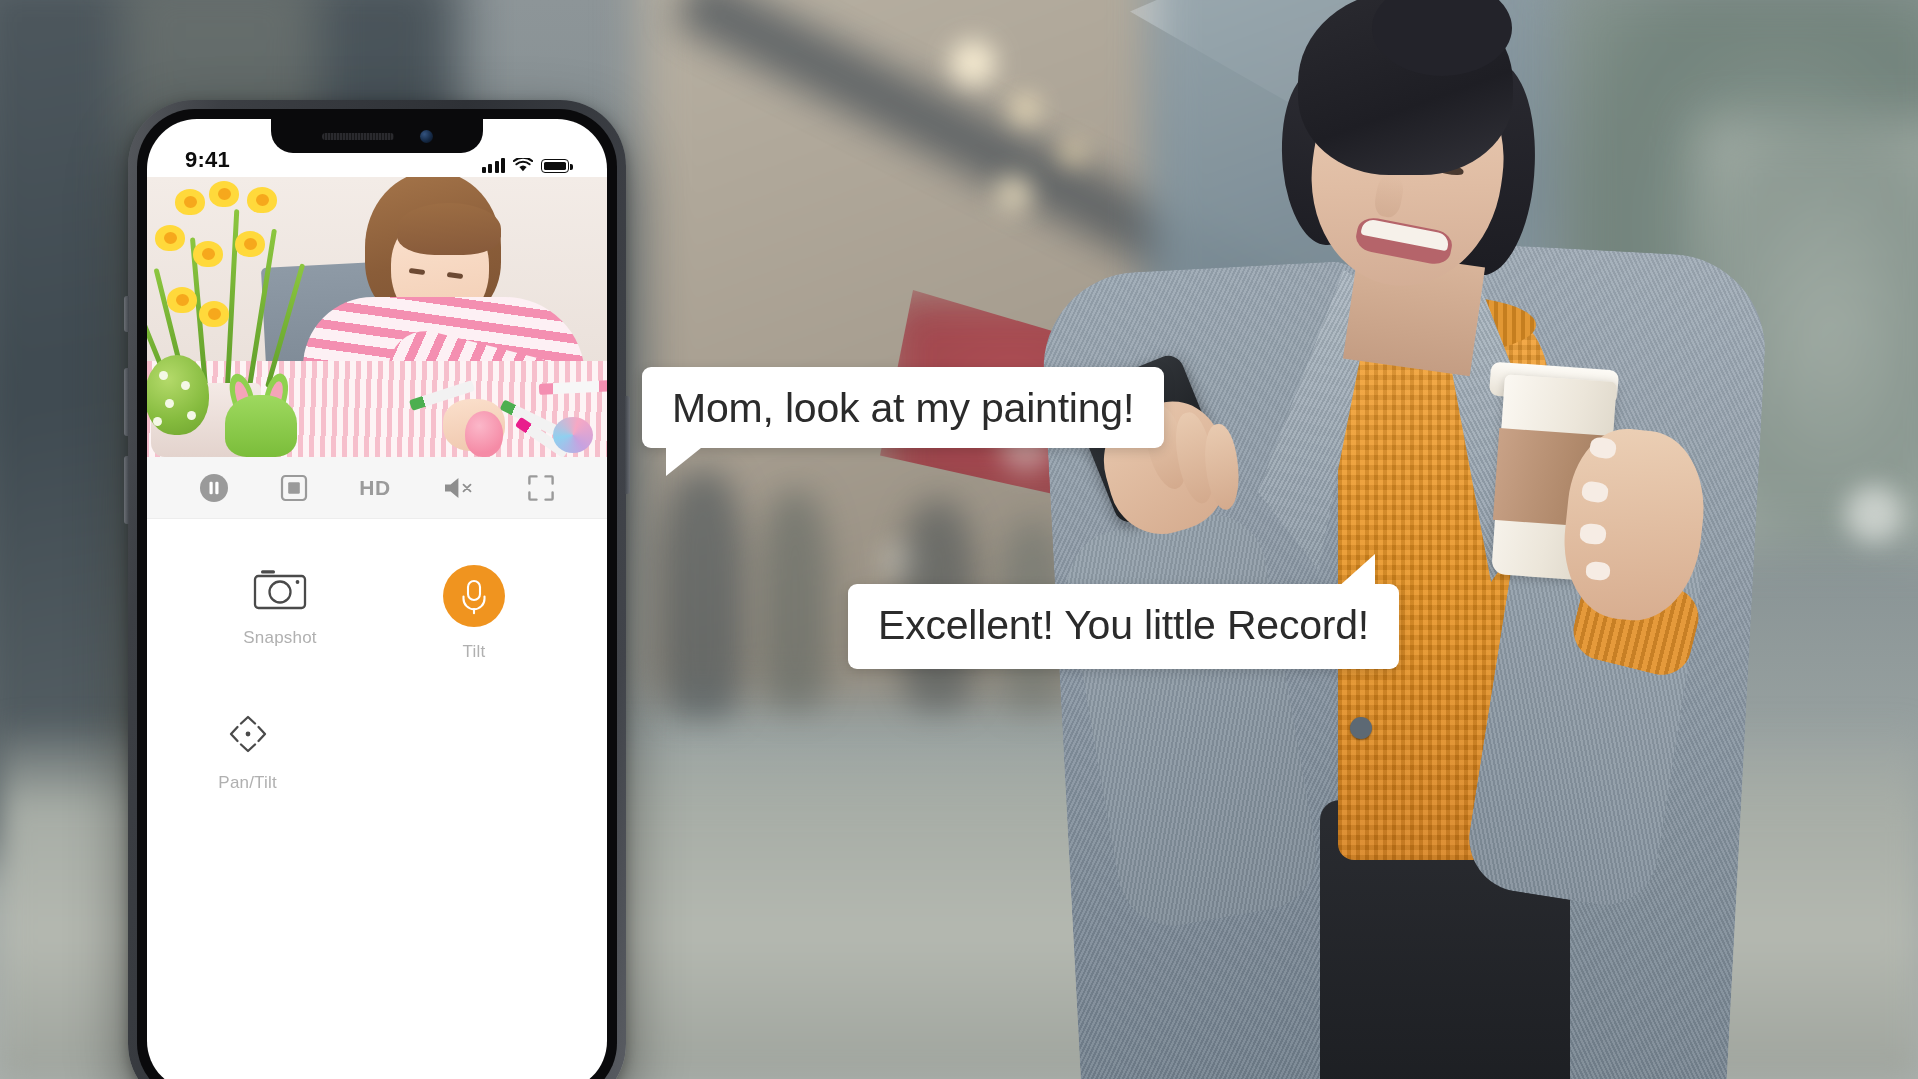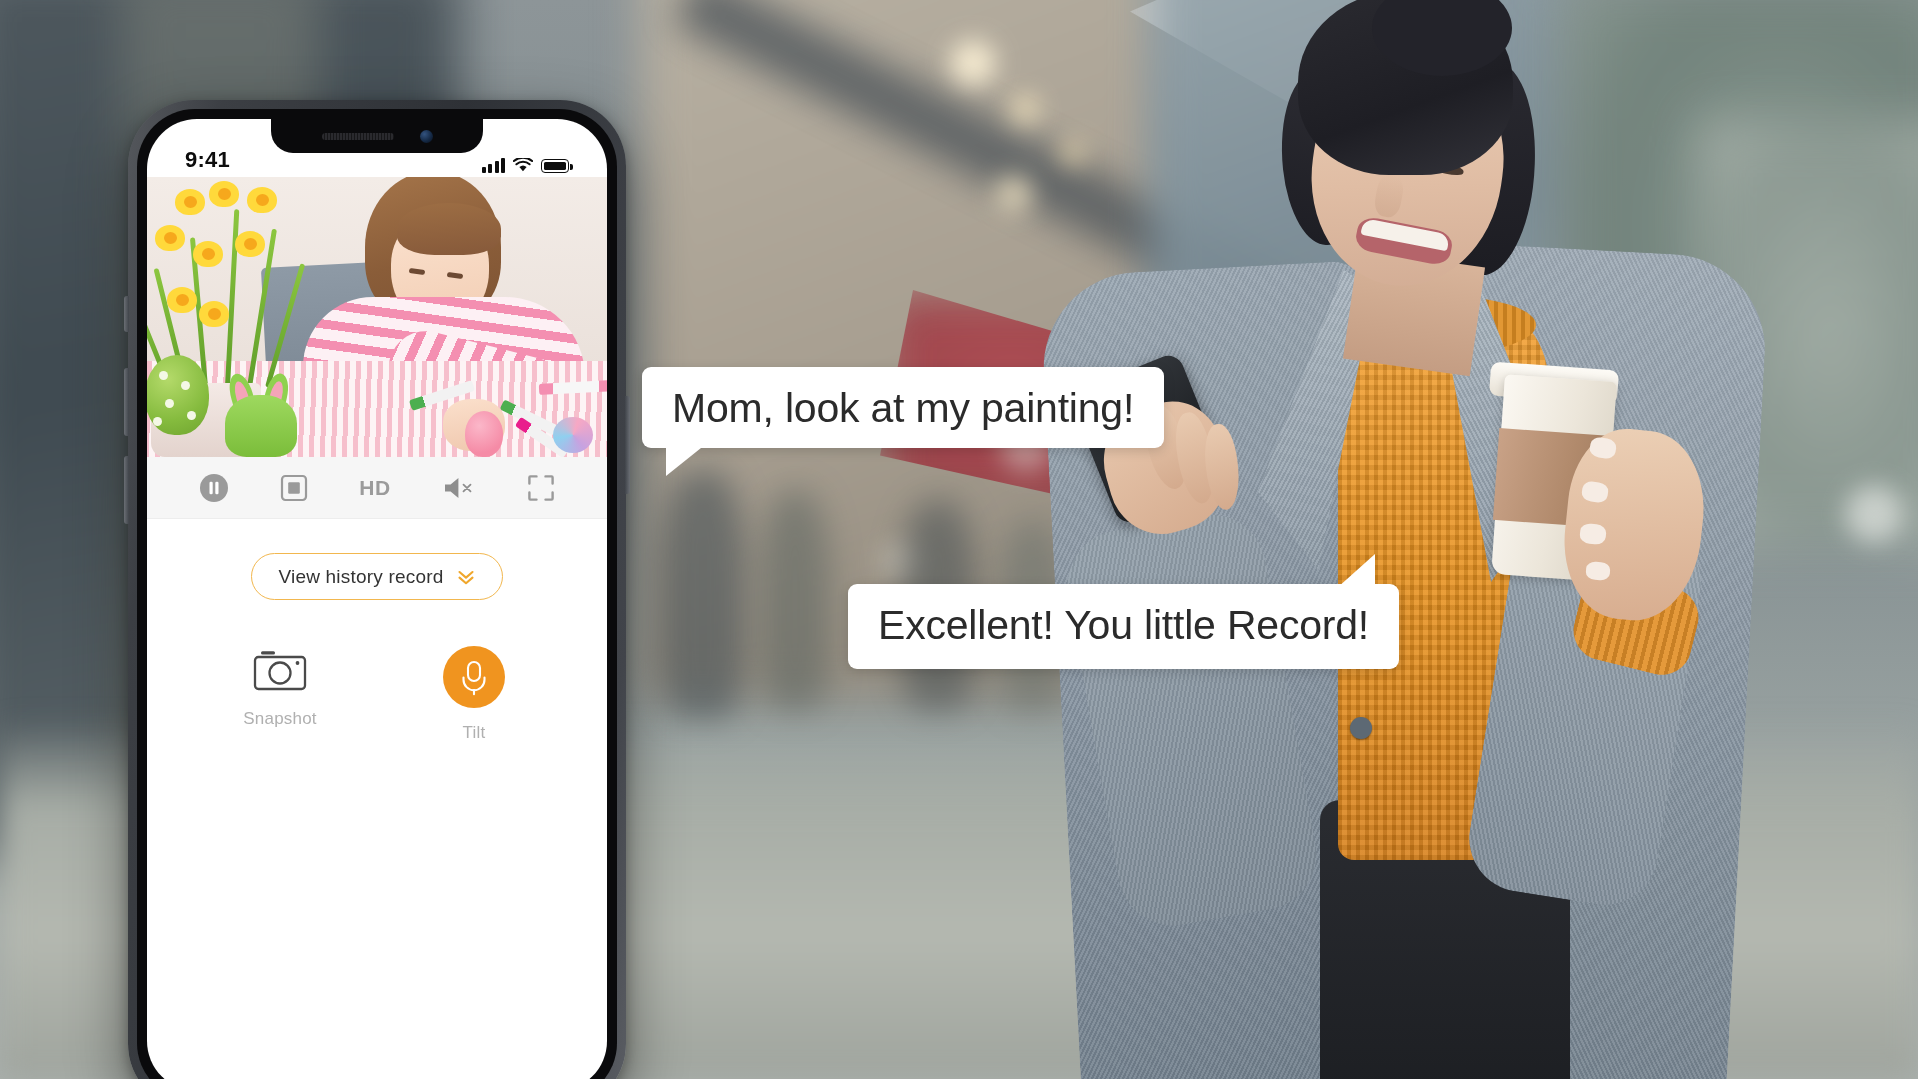--- a/index.html
+++ b/index.html
@@ -702,31 +702,20 @@
           <g stroke="#9a9a9a" stroke-width="2.4" fill="none" stroke-linecap="round">
             <path d="M9.5 2.4 H3.4 a1 1 0 0 0-1 1 V9.5"></path>
             <path d="M18.5 2.4 H24.6 a1 1 0 0 1 1 1 V9.5"></path>
             <path d="M9.5 25.6 H3.4 a1 1 0 0 1-1-1 V18.5"></path>
             <path d="M18.5 25.6 H24.6 a1 1 0 0 0 1-1 V18.5"></path>
           </g>
         </svg>
       </div>
     </div>
 
-    <div class="history-wrap">
-      <div class="history-btn">
-        <span class="history-label">View  history record</span>
-        <svg width="20" height="18" viewBox="0 0 20 18">
-          <g stroke="#f0a72c" stroke-width="2.1" fill="none" stroke-linecap="round" stroke-linejoin="round">
-            <path d="M3.5 4 L10 9.6 L16.5 4"></path>
-            <path d="M3.5 9.6 L10 15.2 L16.5 9.6"></path>
-          </g>
-        </svg>
-      </div>
-    </div>
 
     <div class="actions">
       <div class="action">
         <svg width="56" height="48" viewBox="0 0 56 48">
           <rect x="3" y="11" width="50" height="32" rx="3.4" fill="none" stroke="#4a4a4a" stroke-width="2.3"></rect>
           <circle cx="28" cy="27" r="10.5" fill="none" stroke="#4a4a4a" stroke-width="2.3"></circle>
           <rect x="9" y="5.2" width="14" height="3.4" rx="1.5" fill="#4a4a4a"></rect>
           <circle cx="45.5" cy="17" r="1.9" fill="#4a4a4a"></circle>
         </svg>
         <span class="action-label">Snapshot</span>
@@ -736,20 +725,36 @@
           <svg width="34" height="38" viewBox="0 0 34 38">
             <rect x="11" y="4" width="12" height="19" rx="6" fill="none" stroke="#fff" stroke-width="2.1"></rect>
             <path d="M6.5 19.5 v2.2 a10.5 10.5 0 0 0 21 0 v-2.2" fill="none" stroke="#fff" stroke-width="2.1" stroke-linecap="round"></path>
             <path d="M17 32 v4.2" stroke="#fff" stroke-width="2.1" stroke-linecap="round"></path>
           </svg>
         </div>
         <span class="action-label">Tilt</span>
       </div>
     </div>
 
+    <div class="pantilt-row">
+      <div class="pantilt-cell">
+        <svg width="48" height="48" viewBox="0 0 48 48">
+          <g stroke="#4a4a4a" stroke-width="2.3" fill="none" stroke-linecap="round" stroke-linejoin="round">
+            <path d="M17 13.5 L24 7 L31 13.5"></path>
+            <path d="M17 34.5 L24 41 L31 34.5"></path>
+            <path d="M13.5 17 L7 24 L13.5 31"></path>
+            <path d="M34.5 17 L41 24 L34.5 31"></path>
+          </g>
+          <circle cx="24" cy="24" r="2.4" fill="#4a4a4a"></circle>
+        </svg>
+        <span class="action-label">Pan/Tilt</span>
+      </div>
+      <div class="pantilt-cell"></div>
+      <div class="pantilt-cell"></div>
+    </div>
 
   </div>
 </div>
 
 <div class="bubble" id="bubble1">
   <span class="bubble-text">Mom, look at my painting!</span>
 </div>
 <div class="bubble" id="bubble2">
   <span class="bubble-text">Excellent! You little Record!</span>
 </div>

